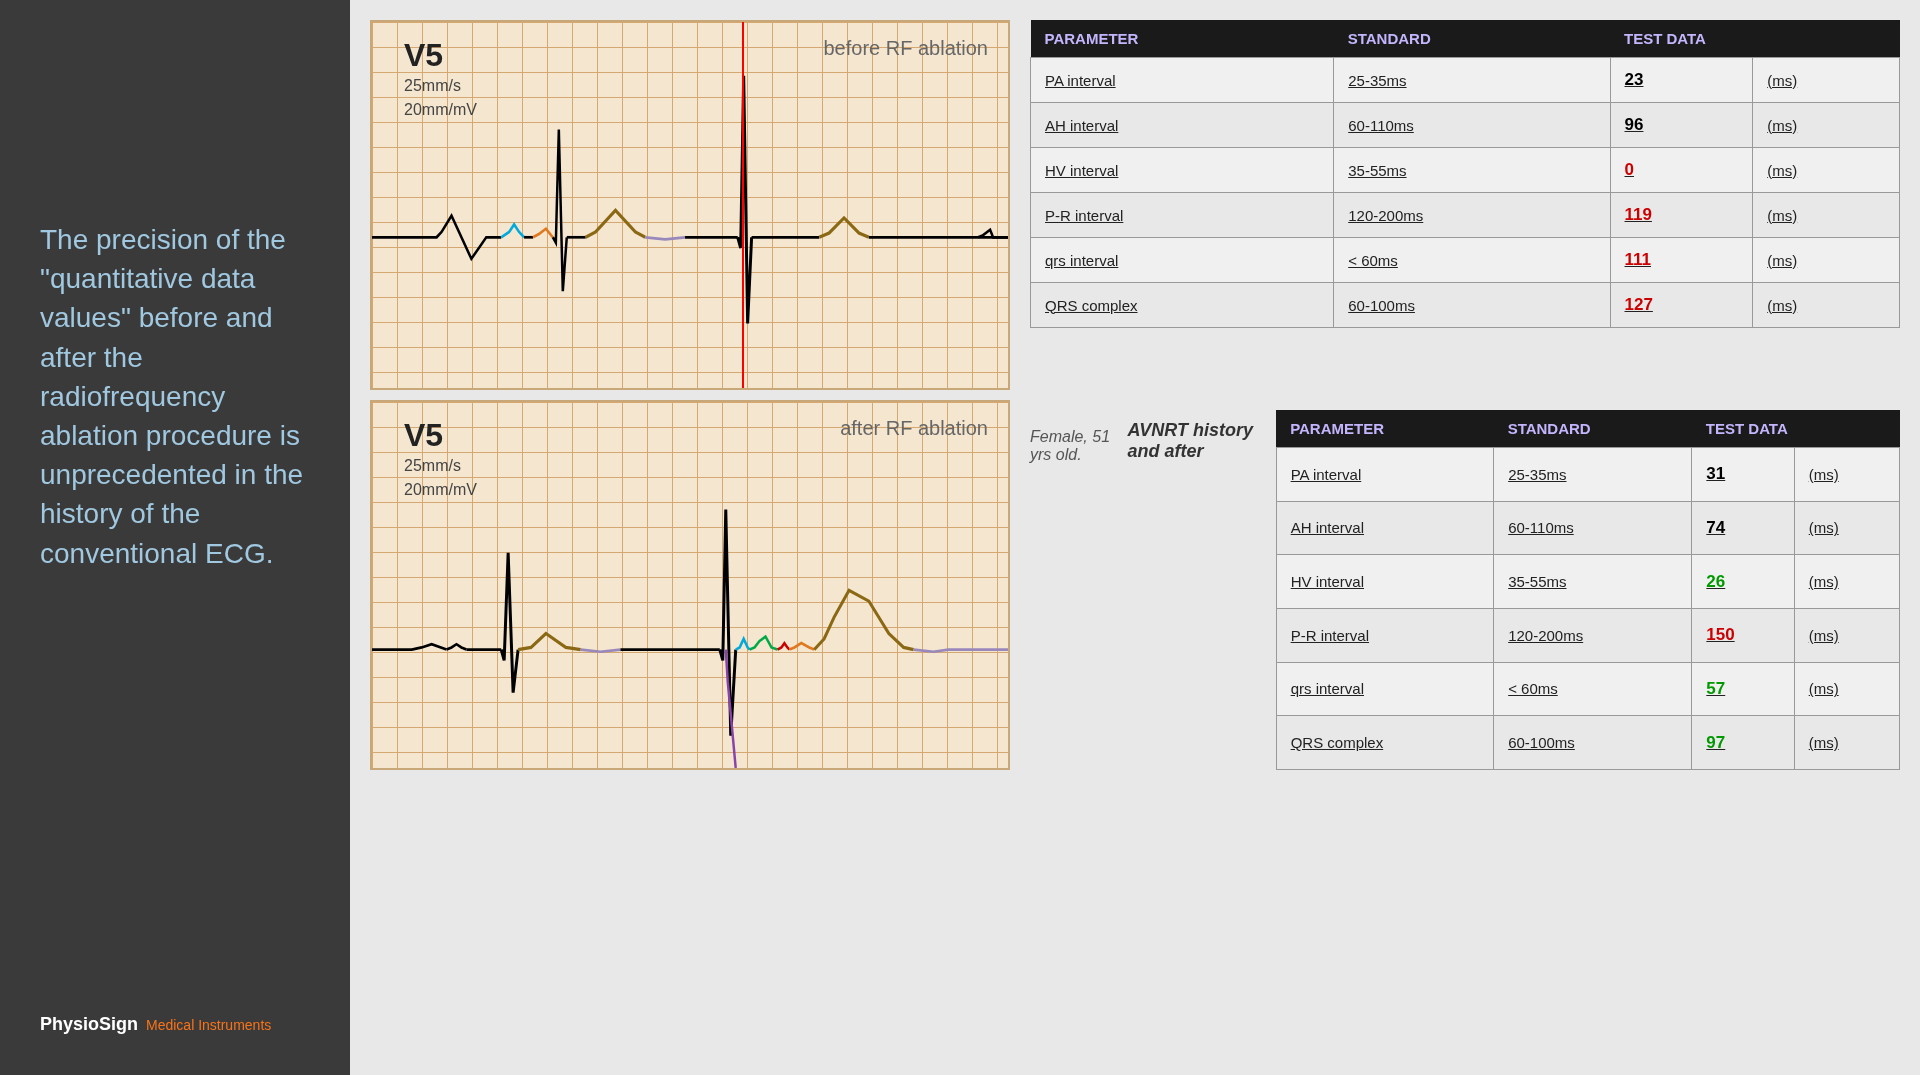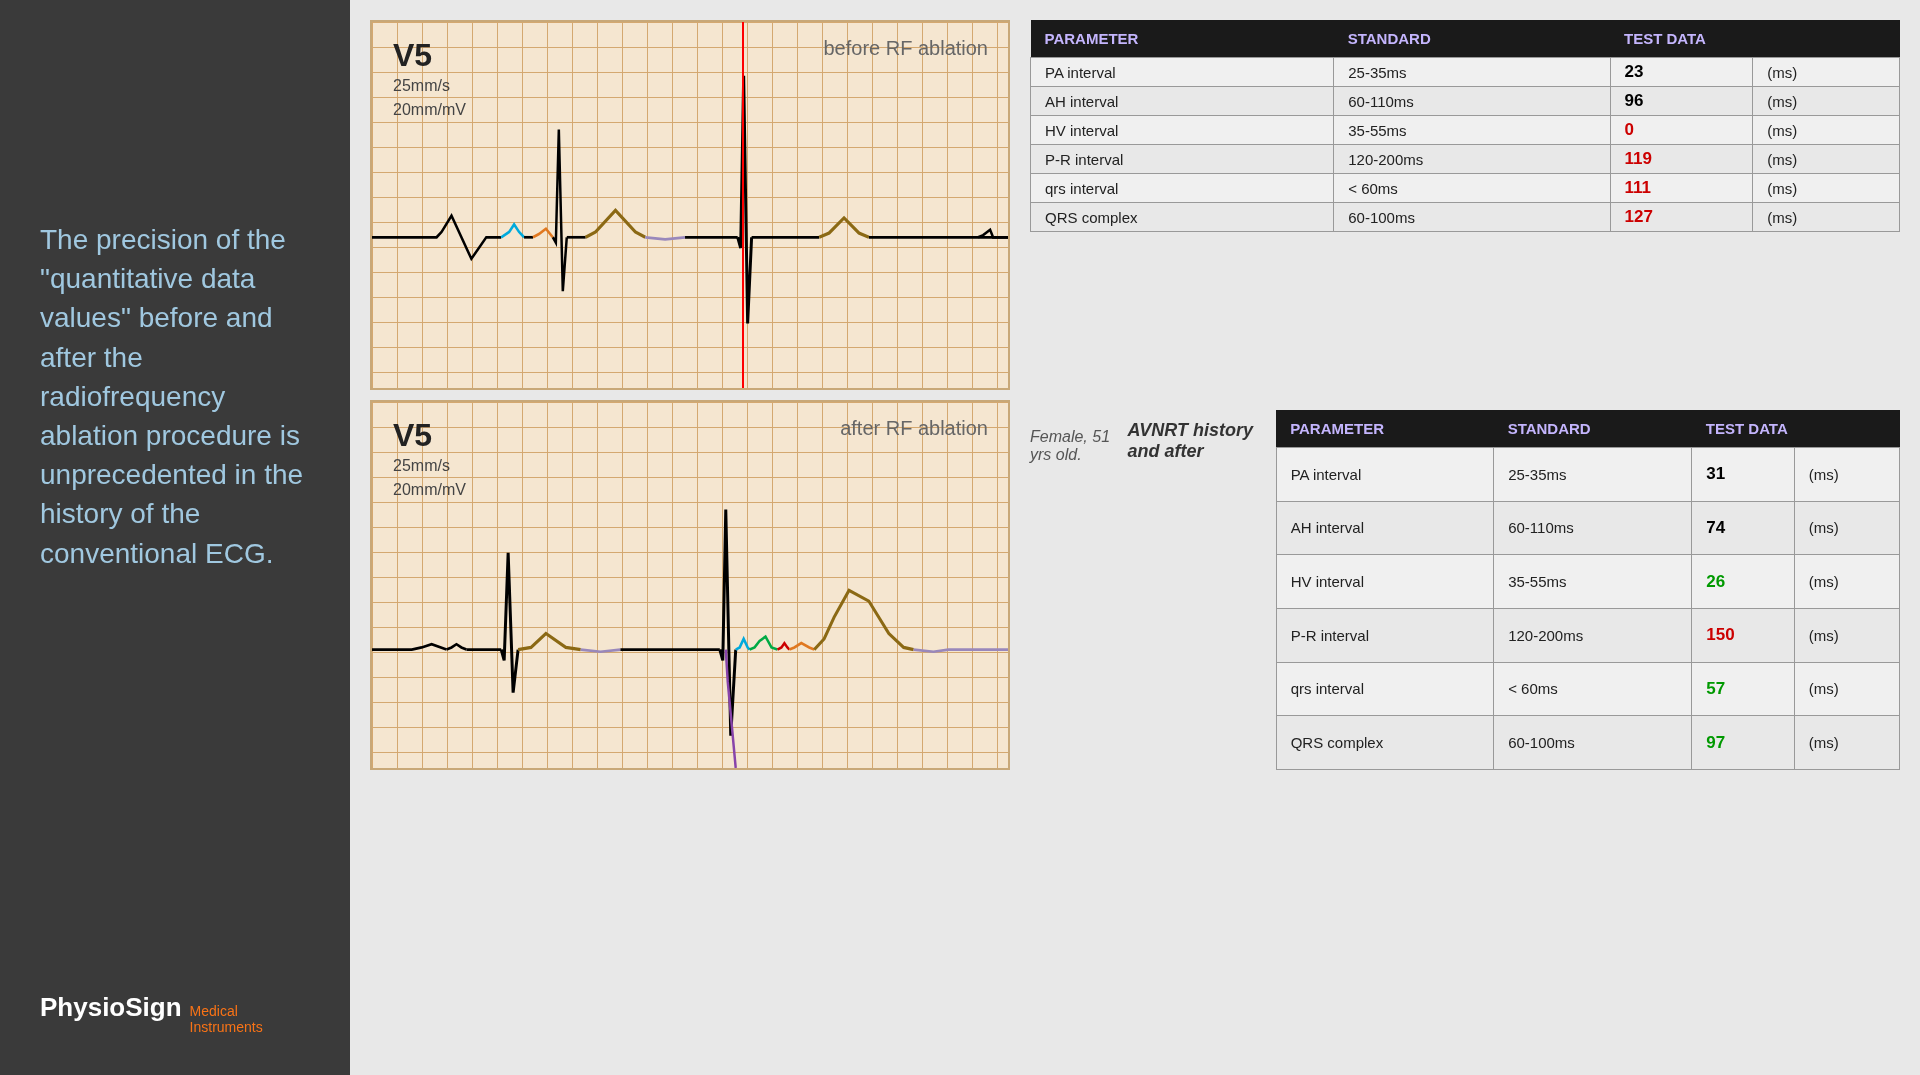--- a/index.html
+++ b/index.html
@@ -33,21 +33,21 @@
 
     .sidebar-brand {
       display: flex;
       align-items: baseline;
       gap: 8px;
       margin-bottom: 10px;
     }
 
     .brand-name {
       color: #ffffff;
-      font-size: 26px;
+      font-size: 18px;
       font-weight: bold;
     }
 
     .brand-sub {
       color: #f97316;
       font-size: 14px;
     }
 
     
     .main-content {
@@ -77,21 +77,21 @@
         linear-gradient(to right, #d4a870 1px, transparent 1px),
         linear-gradient(to bottom, #d4a870 1px, transparent 1px),
         linear-gradient(to right, #c8986050 0.5px, transparent 0.5px),
         linear-gradient(to bottom, #c8986050 0.5px, transparent 0.5px);
       background-size: 25px 25px, 25px 25px, 5px 5px, 5px 5px;
     }
 
     .ecg-label {
       position: absolute;
       top: 15px;
-      left: 21px;
+      left: 32px;
       z-index: 2;
     }
 
     .ecg-lead {
       font-size: 32px;
       font-weight: bold;
       color: #222;
     }
 
     .ecg-speed {
@@ -134,24 +134,25 @@
     .data-table th {
       background: #1a1a1a;
       color: #c4b5fd;
       padding: 10px 14px;
       text-align: left;
       font-weight: bold;
       font-size: 15px;
     }
 
     .data-table td {
-      padding: 4px 14px;
+      padding: 12px 14px;
       border: 1px solid #999;
       background: #f0f0f0;
       color: #222;
+      text-decoration: underline;
     }
 
     .data-table tr:nth-child(even) td {
       background: #e8e8e8;
     }
 
     .val-bold {
       font-weight: bold;
       font-size: 17px;
     }

